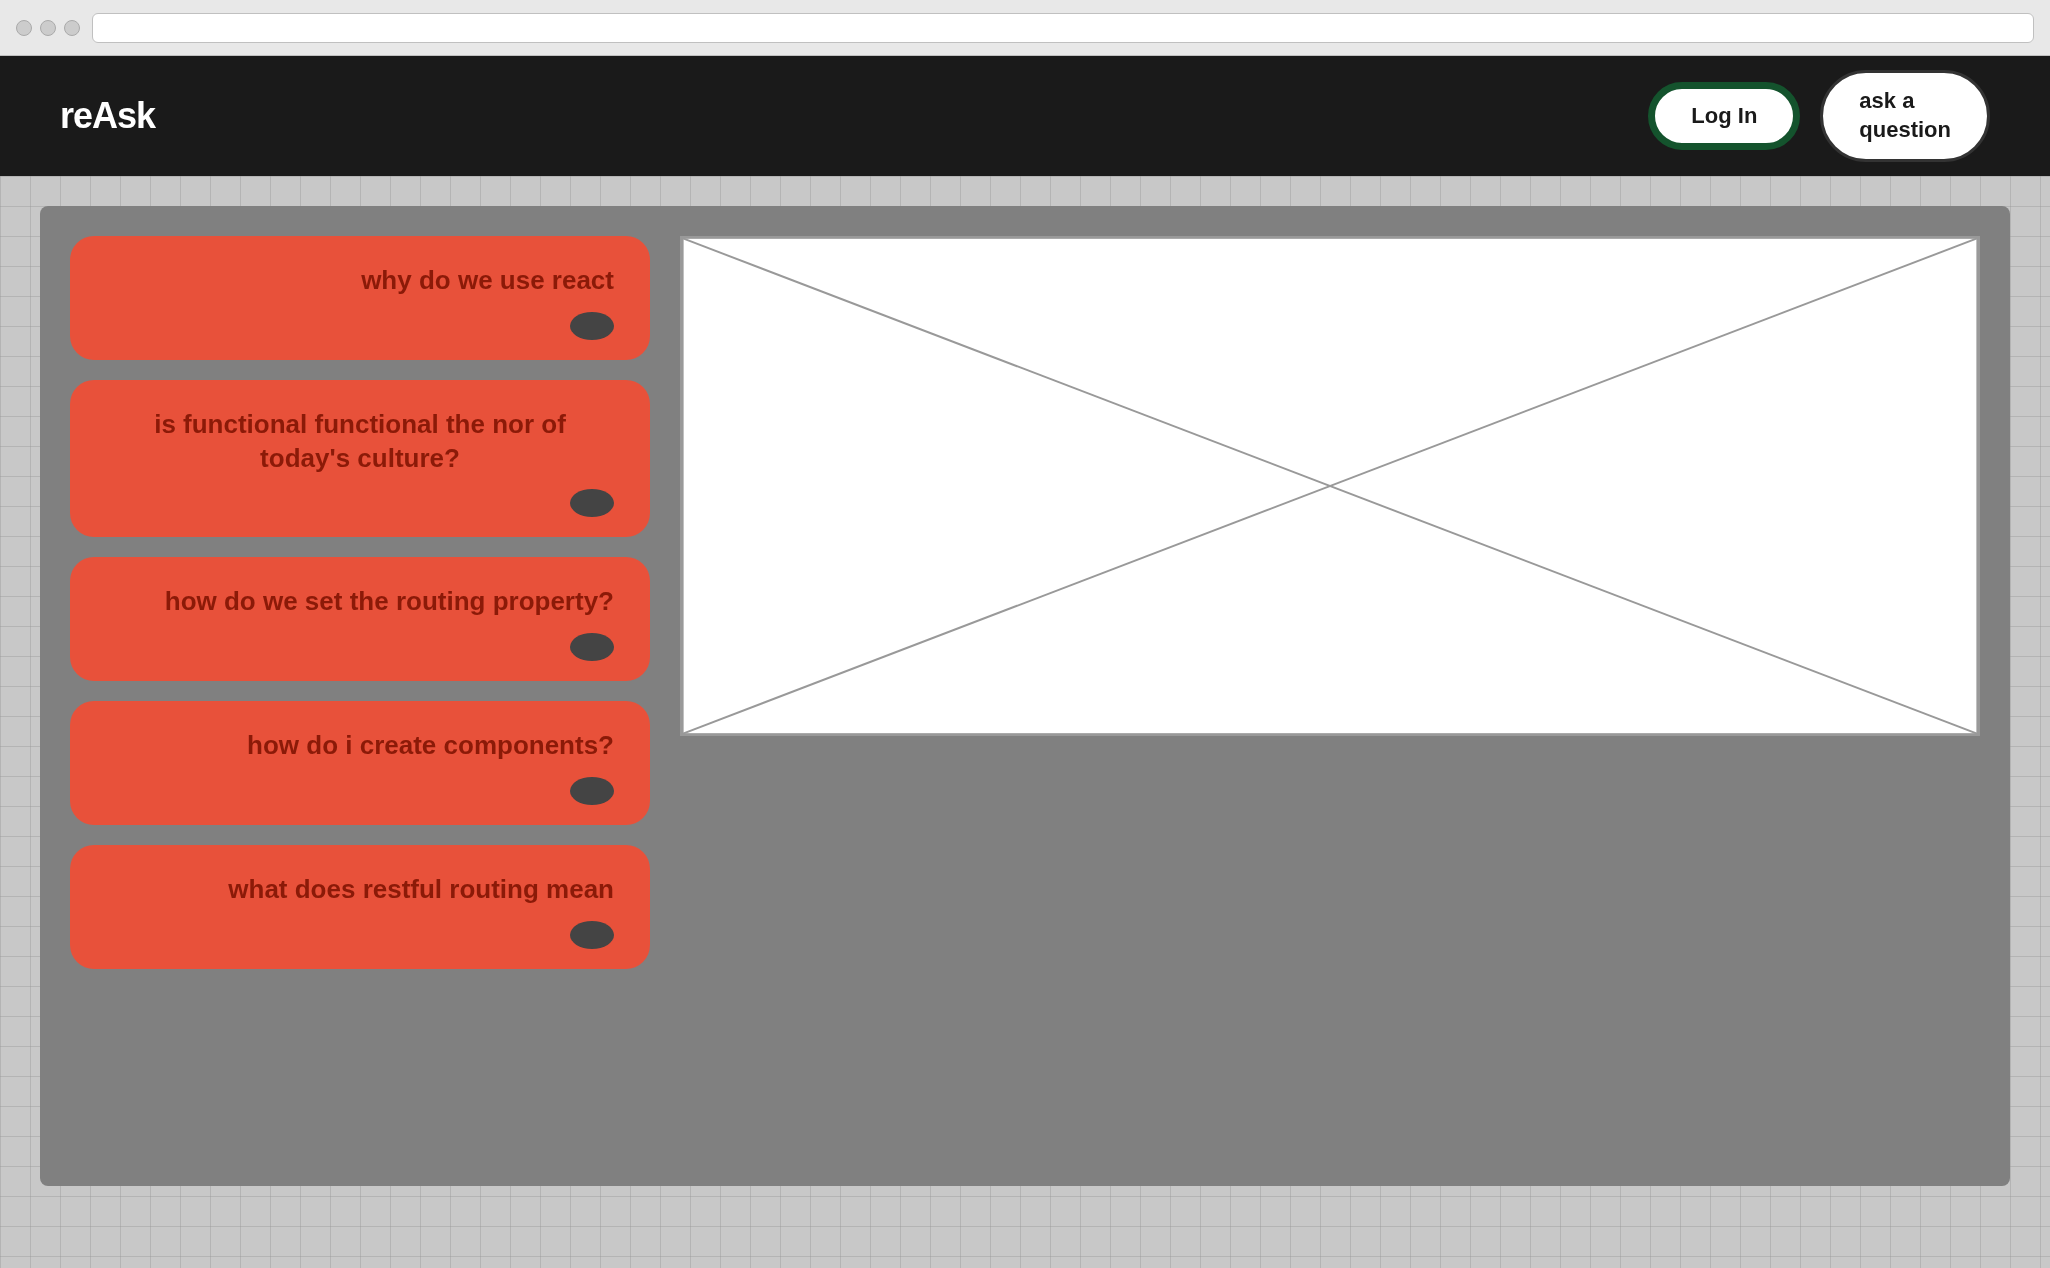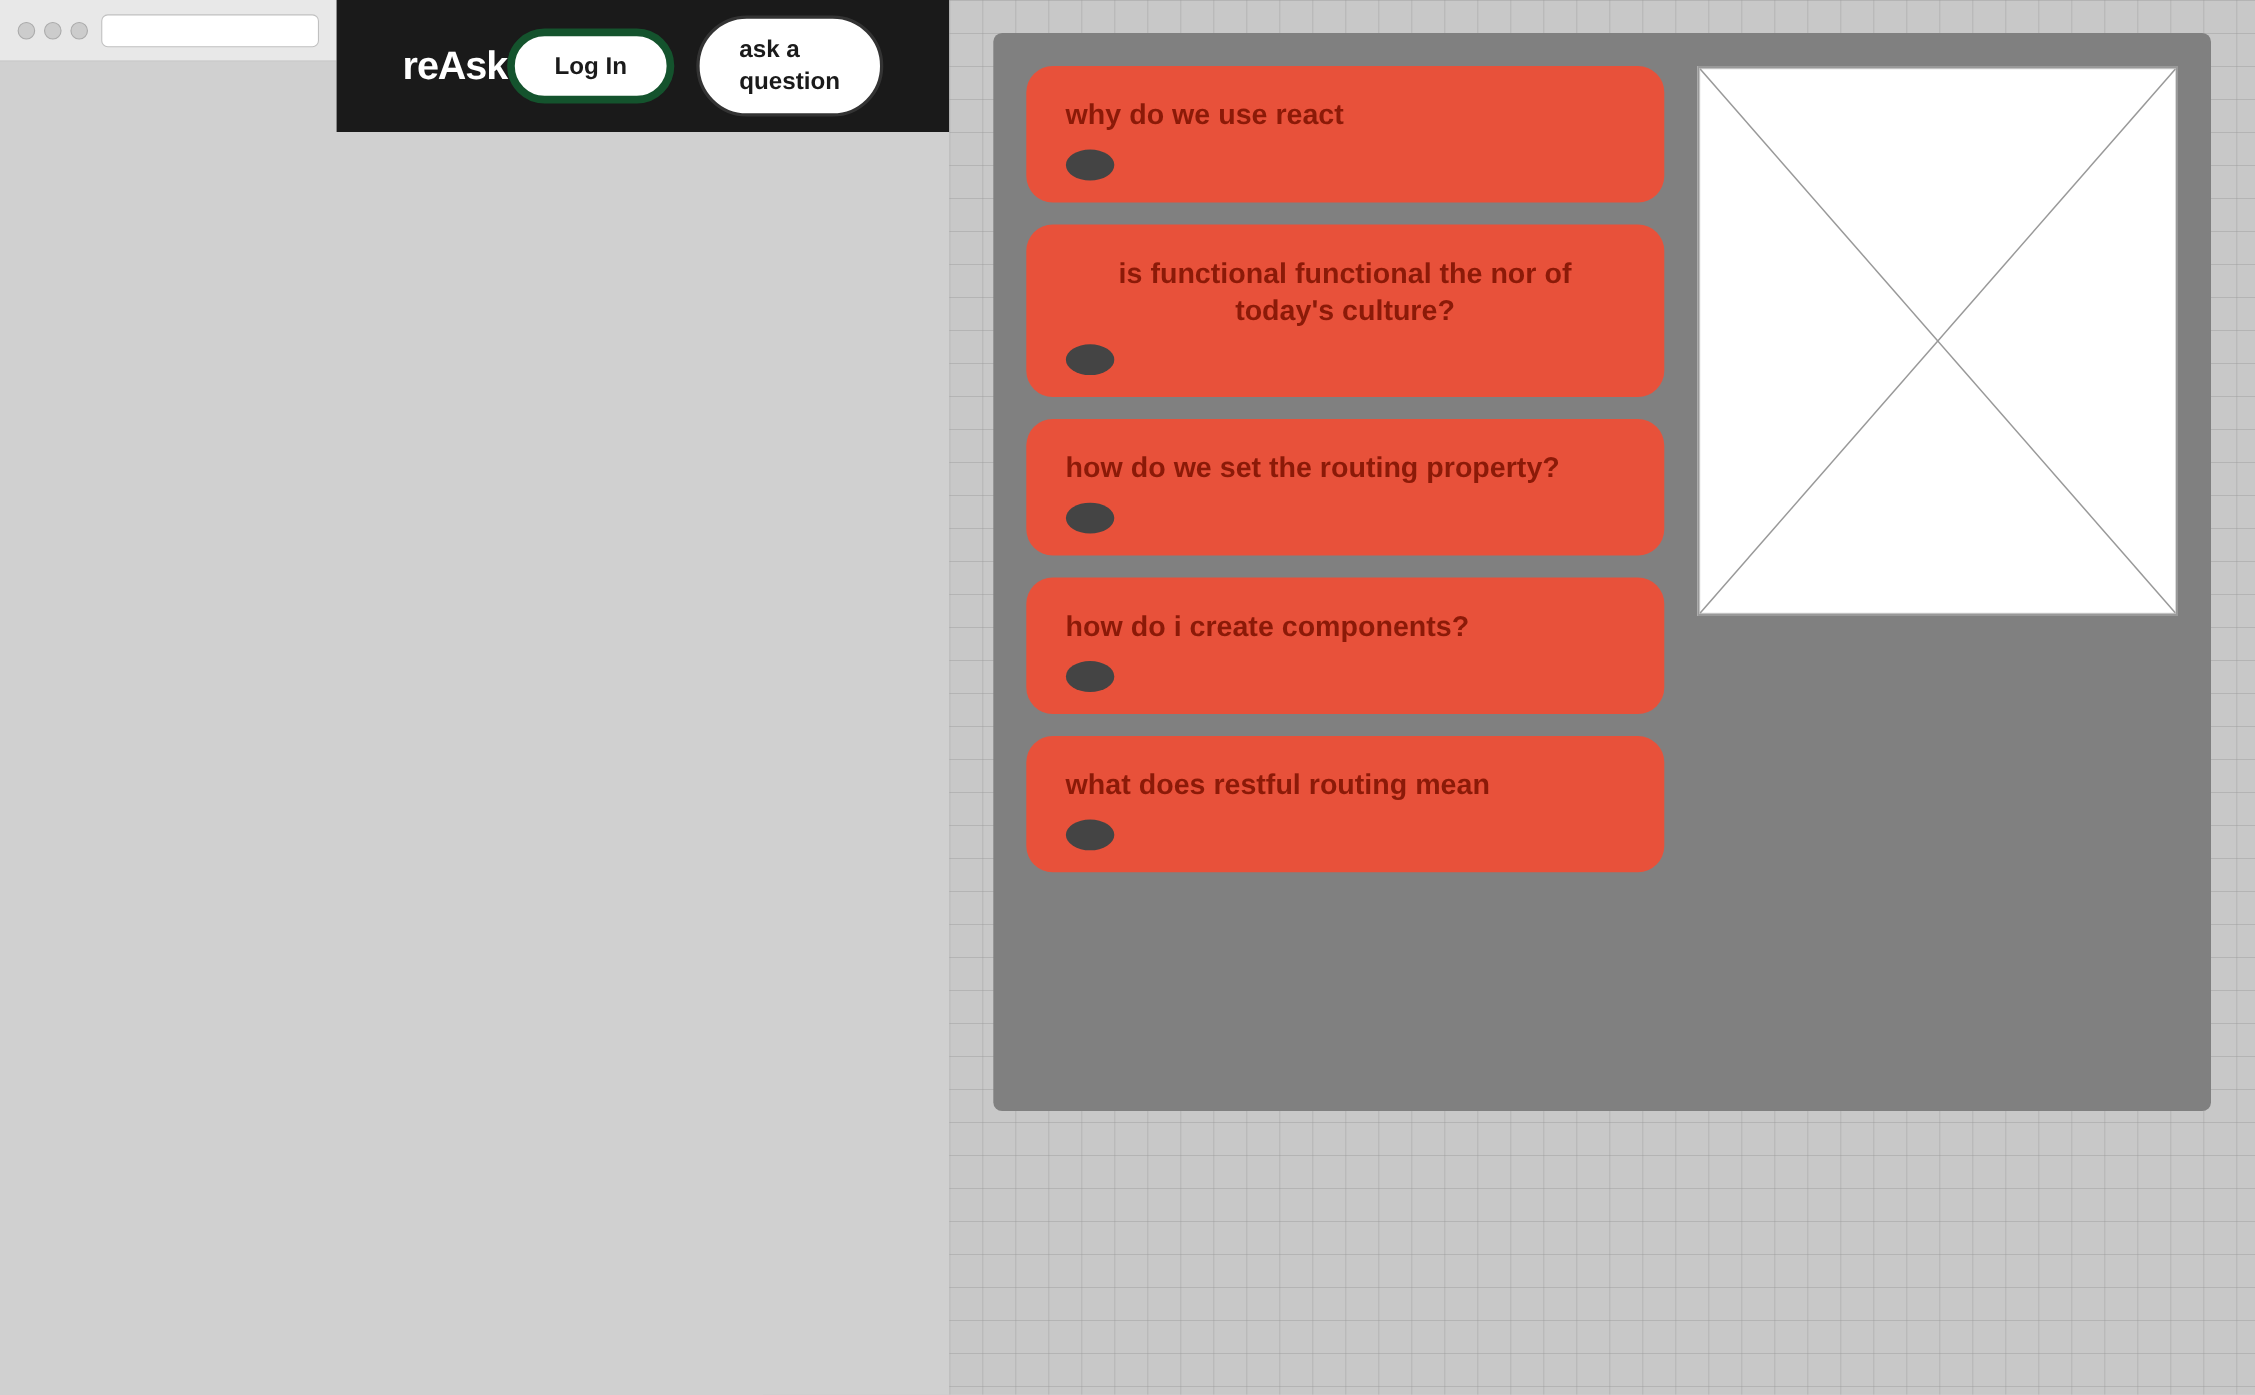--- a/index.html
+++ b/index.html
@@ -133,21 +133,21 @@
     }
 
     .question-card {
       background: #e8513a;
       border-radius: 24px;
       padding: 28px 36px 10px 36px;
       cursor: pointer;
       position: relative;
       display: flex;
       flex-direction: column;
-      align-items: flex-start;
+      align-items: flex-end;
     }
 
     .question-text {
       color: #8b1a08;
       font-size: 26px;
       font-weight: 800;
       text-align: center;
       margin-bottom: 14px;
       line-height: 1.3;
     }
@@ -176,21 +176,21 @@
       width: 100%;
       height: 100%;
       position: absolute;
       top: 0;
       left: 0;
     }
 
     
     .page-wrapper {
       display: flex;
-      flex-direction: row;
+      flex-direction: column;
       height: 1268px;
     }
 
     .content-area {
       flex: 1;
       display: flex;
     }
   </style>
 </head>
 <body>

